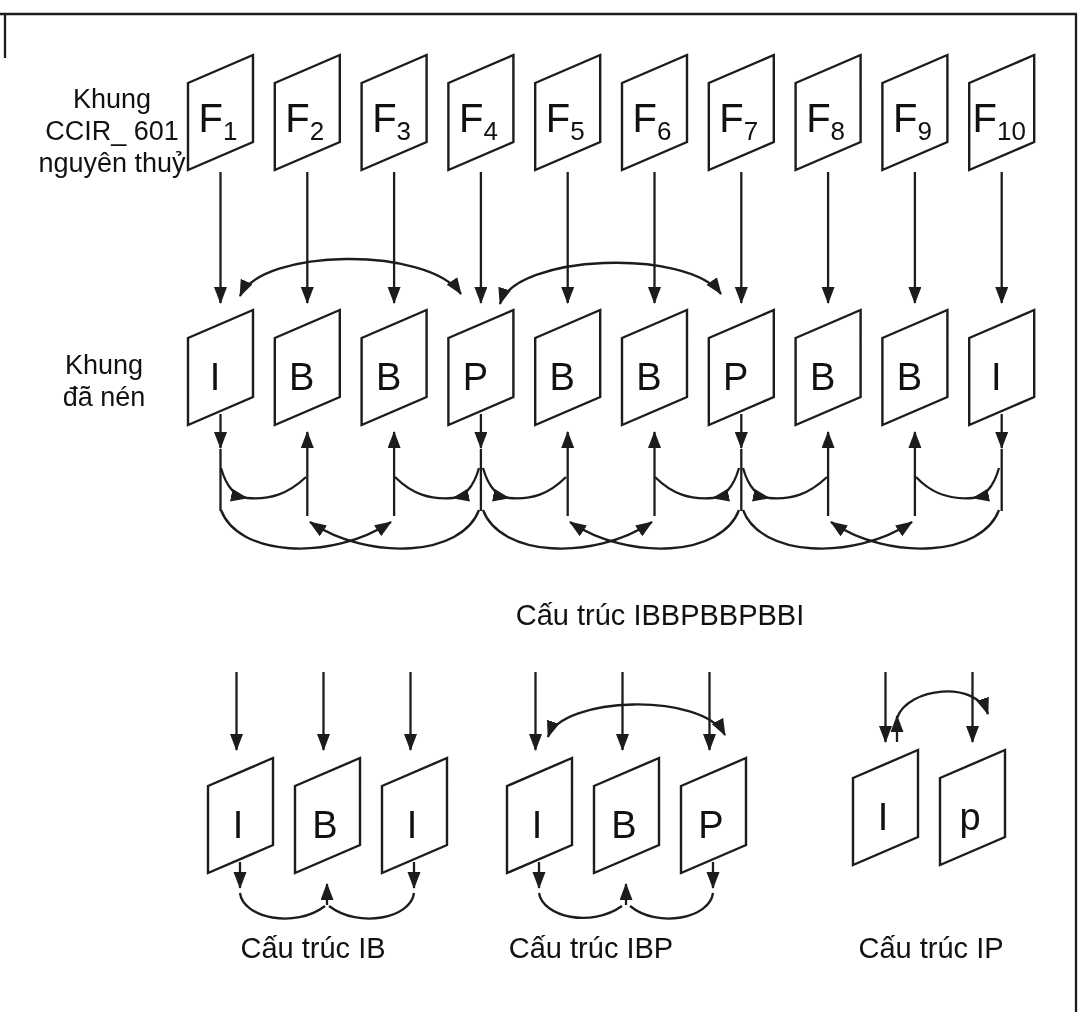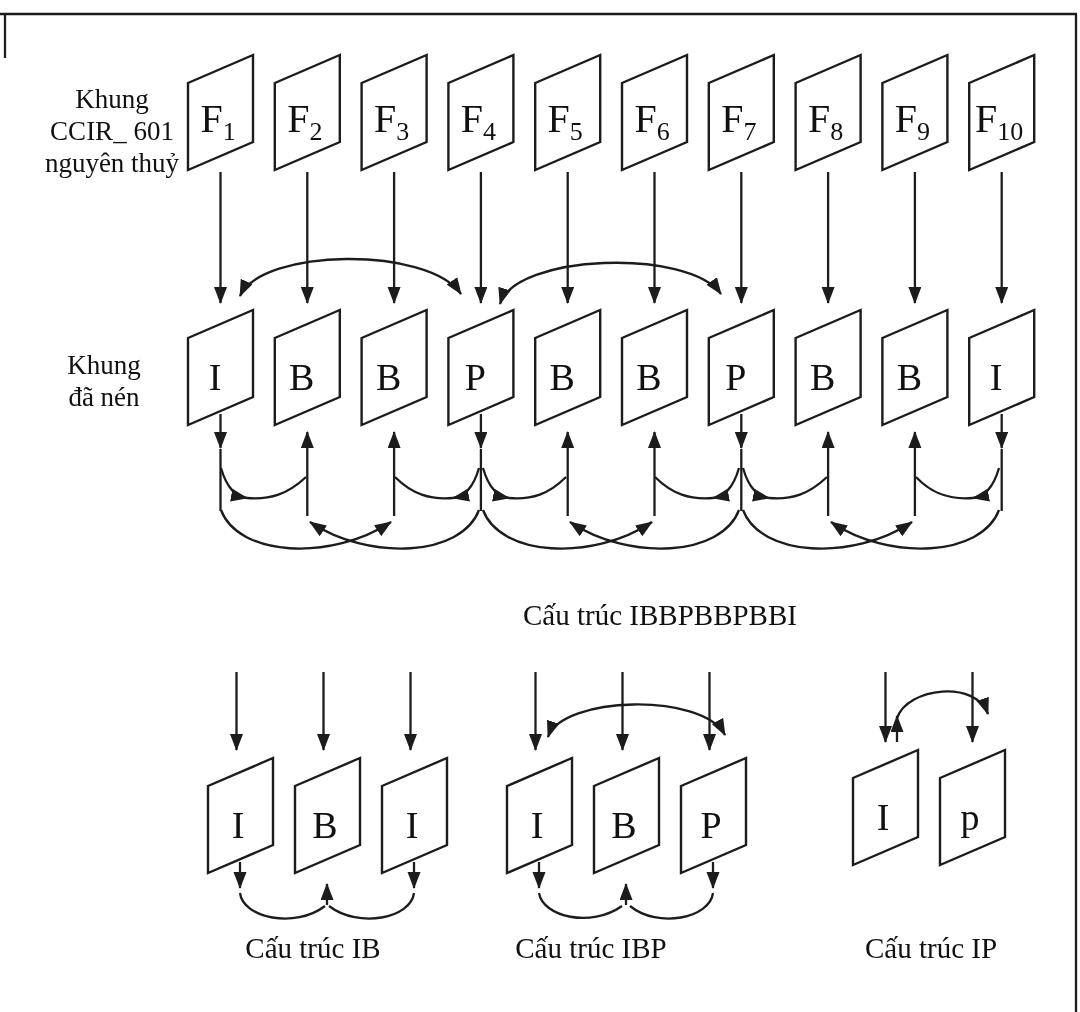--- a/index.html
+++ b/index.html
@@ -1,20 +1,20 @@
 <!DOCTYPE html>
 <html><head>
 <meta charset="utf-8">
 <style>
   html,body{margin:0;padding:0;background:#ffffff;}
   .page{
     position:relative;
     width:1080px;height:1012px;
     background:#ffffff;
-    font-family:Liberation Serif, serif;
+    font-family:Liberation Sans, sans-serif;
     overflow:hidden;
   }
   svg{position:absolute;left:0;top:0;}
   .ln{stroke:#1c1c1c;stroke-width:2.3;fill:none;}
   .frame{stroke:#1c1c1c;stroke-width:2.4;fill:#ffffff;}
   text{fill:#111111;}
   .side-label{font-size:27px;}
   .caption{font-size:29px;}
   .frame-letter{font-size:38px;}
   .f-label{font-size:40px;}

